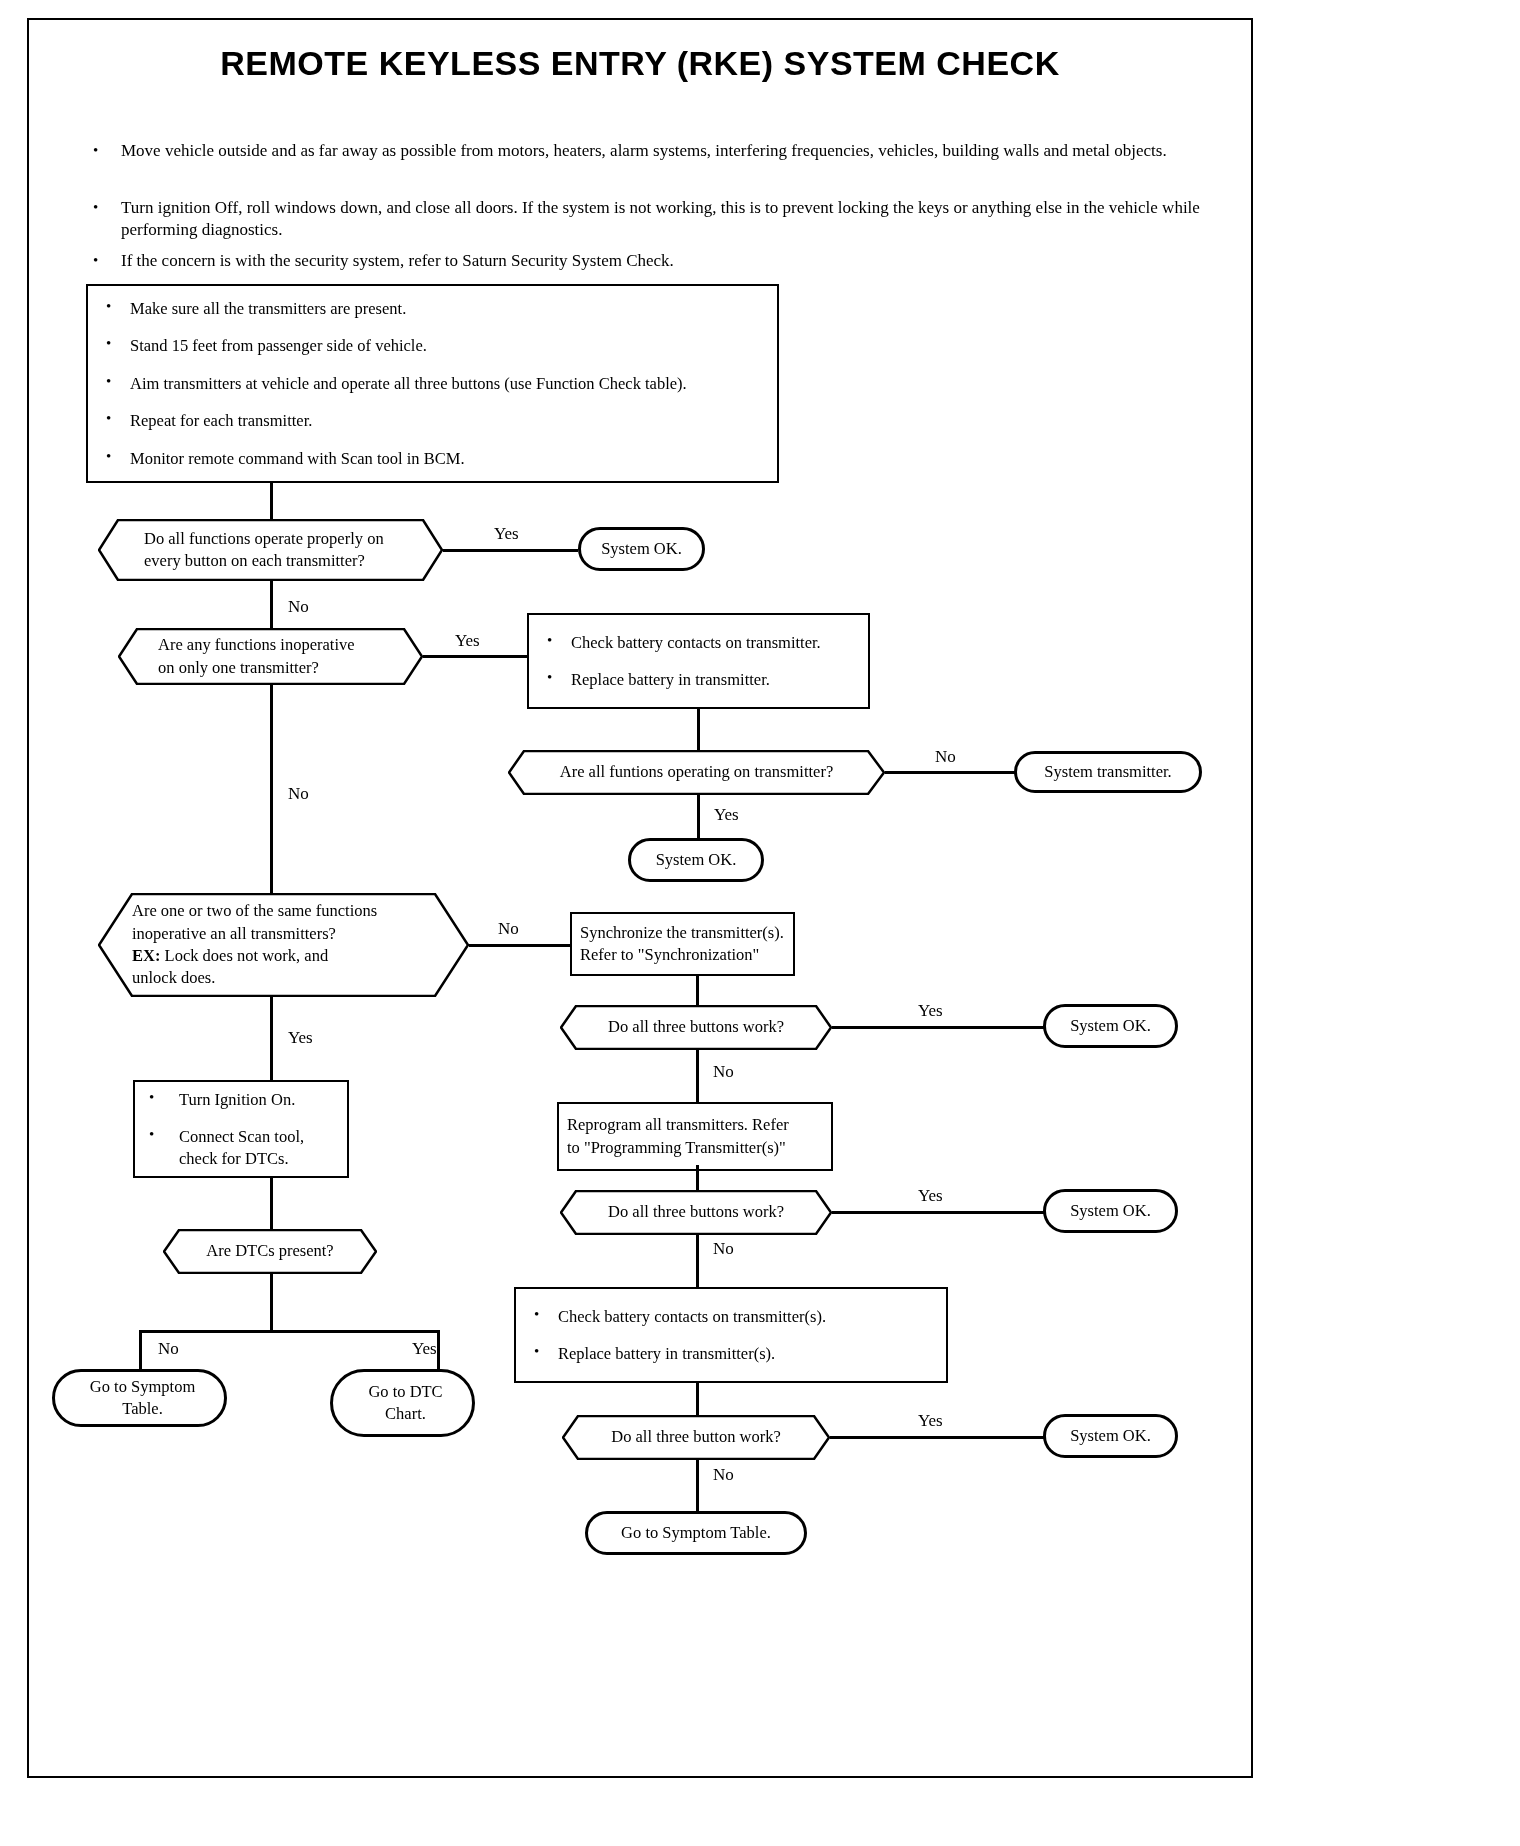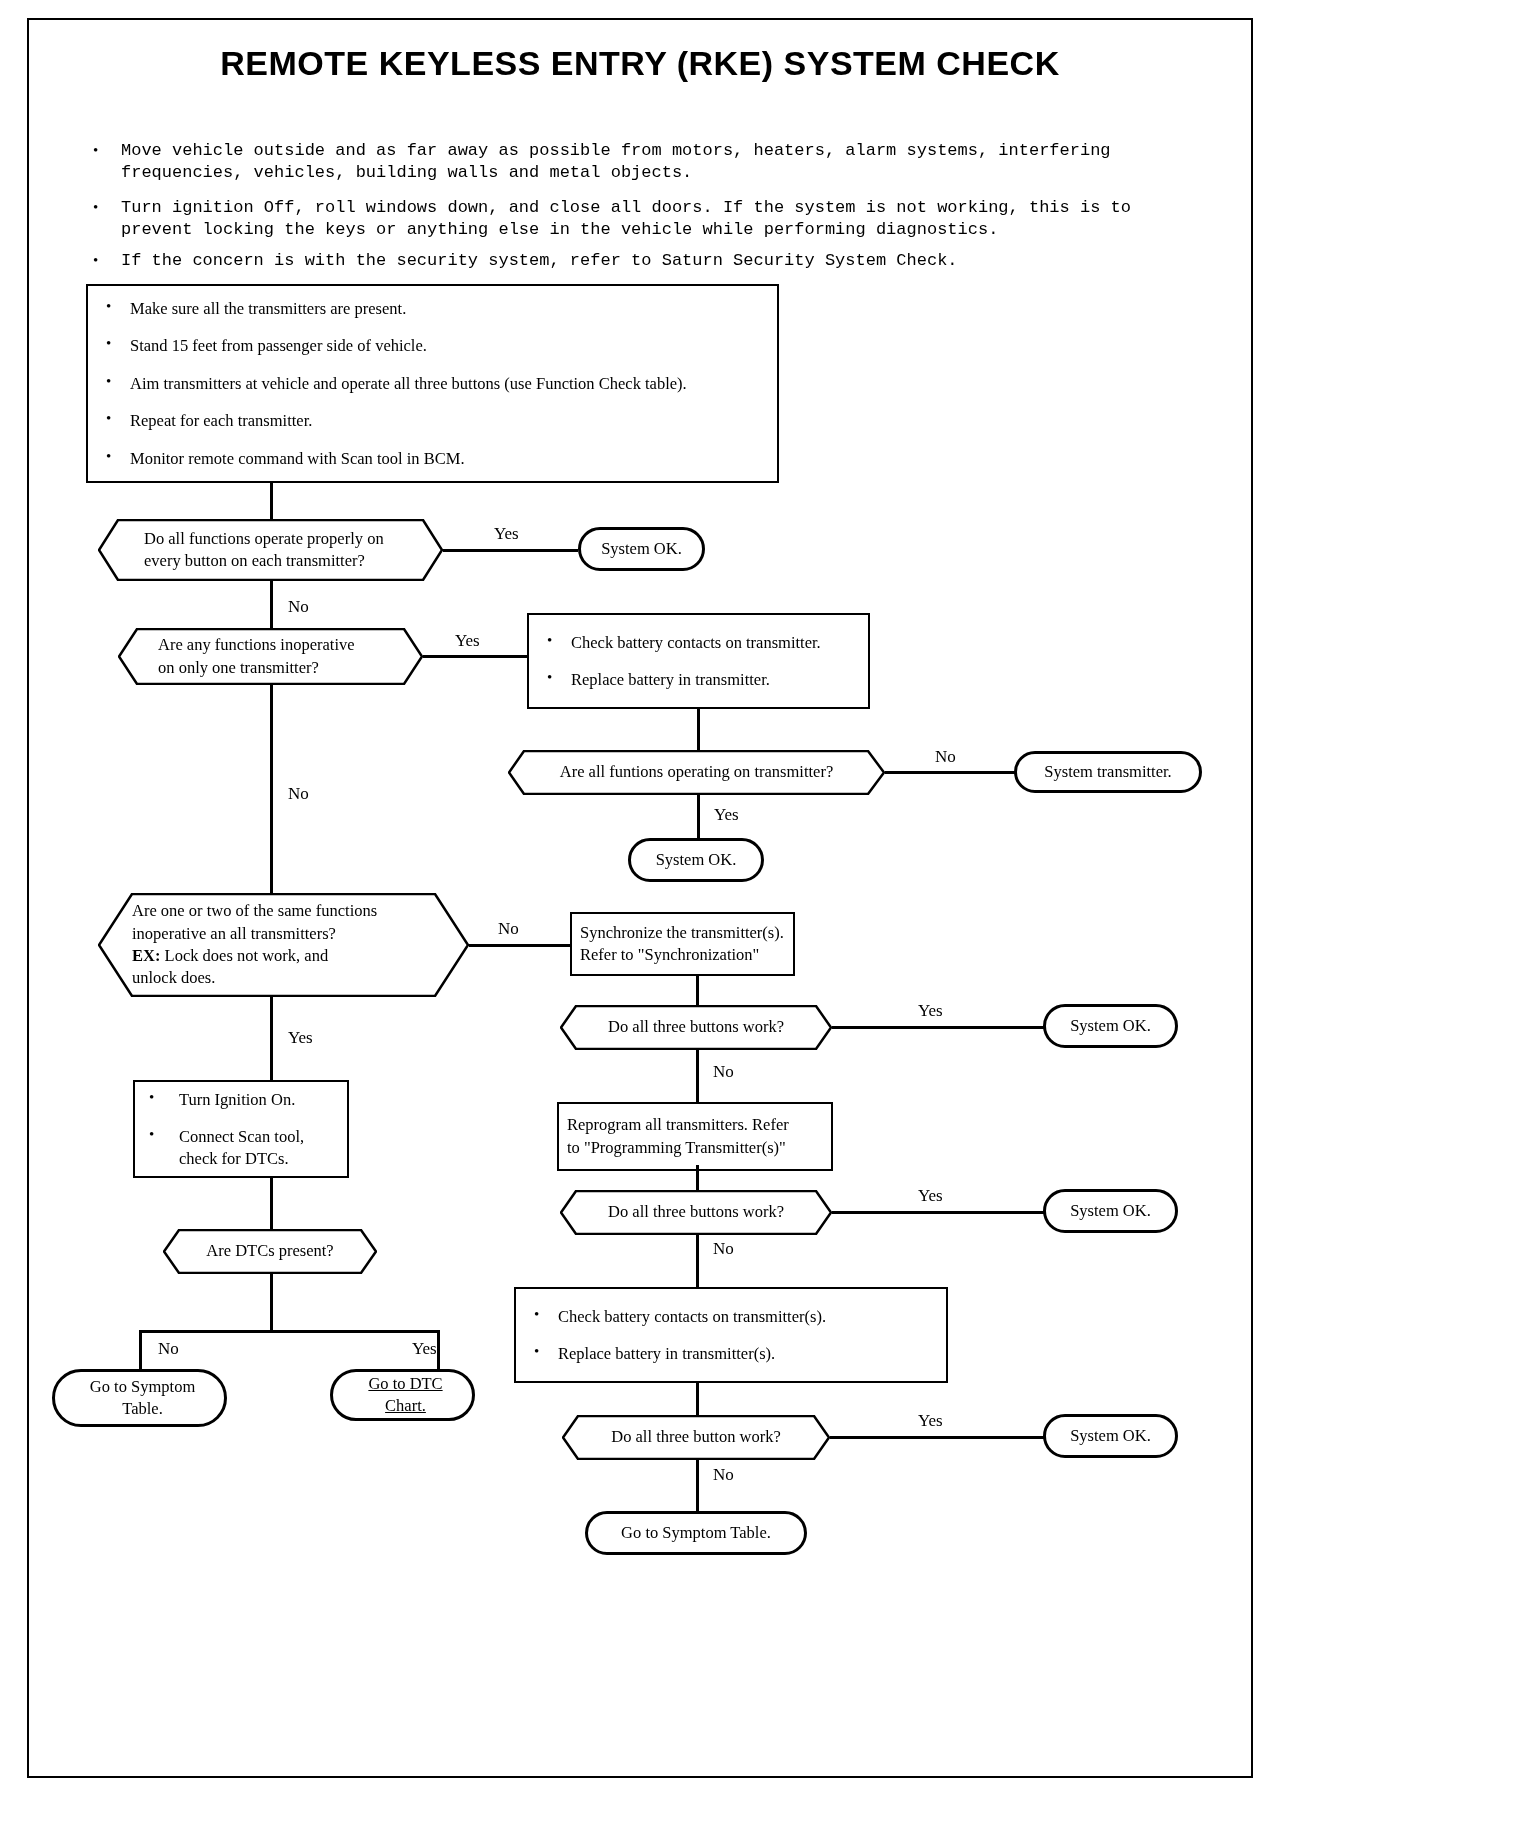--- a/index.html
+++ b/index.html
@@ -54,21 +54,20 @@
   }
   .intro-bullet .dot {
     position: absolute;
     left: 0px;
     top: 1px;
     font-size: 15px;
   }
   .intro-bullet .txt {
     display: block;
     margin-left: 28px;
-    font-family: Liberation Mono, monospace;
   }
 
   
   .node {
     position: absolute;
     box-sizing: border-box;
     display: flex;
     align-items: center;
     font-size: 16.5px;
     line-height: 1.35;
@@ -388,21 +387,21 @@
   <div class="lbl" style="left:158px; top:1340px;">No</div>
   <div class="lbl" style="left:412px; top:1340px;">Yes</div>
 
   <div class="node stadium leftal" style="left:52px; top:1369px; width:175px; height:58px;">
     <div class="inner">
       <div>Go to Symptom</div>
       <div>Table.</div>
     </div>
   </div>
 
-  <div class="node stadium leftal" style="left:330px; top:1369px; width:145px; height:52px;text-decoration:underline;">
+  <div class="node stadium leftal" style="left:330px; top:1369px; width:145px; height:68px;">
     <div class="inner">
       <div>Go to DTC</div>
       <div>Chart.</div>
     </div>
   </div>
 
   <div id="footer-code">SMFLW93676AA</div>
 
 </div>
 

